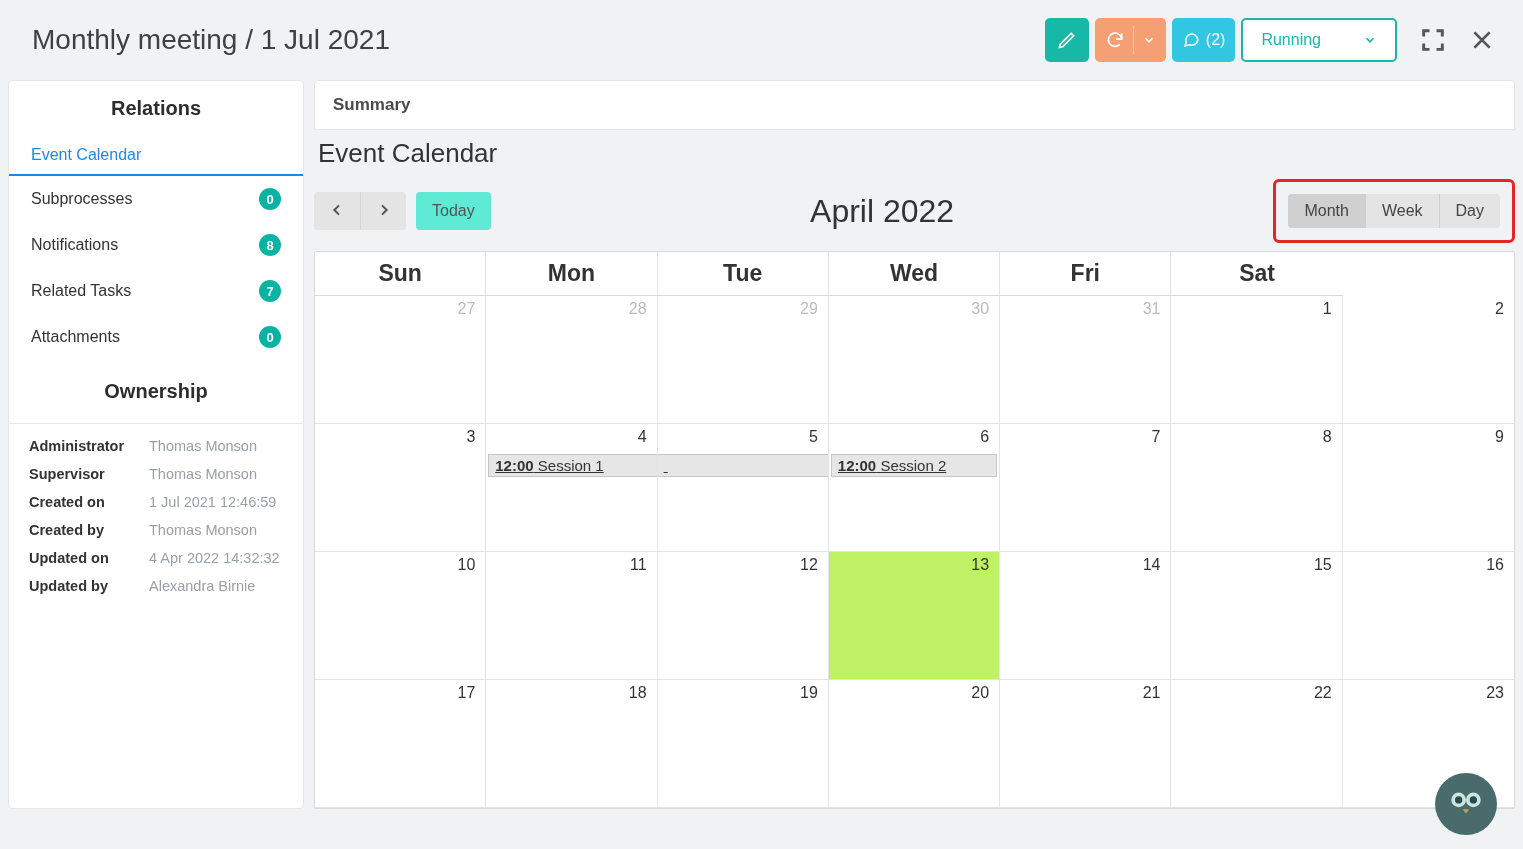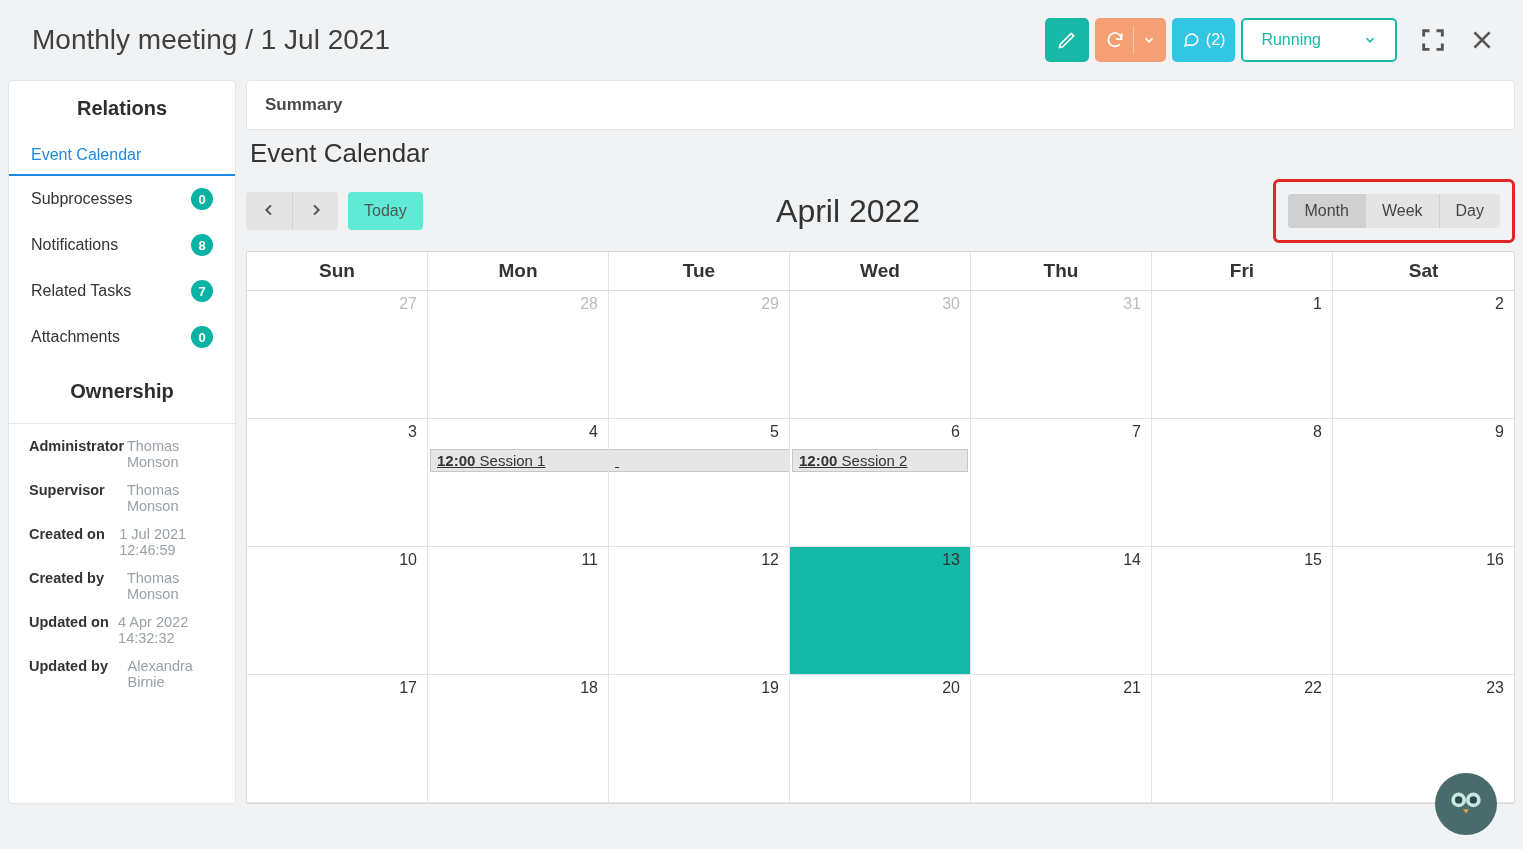--- a/index.html
+++ b/index.html
@@ -15,21 +15,21 @@
   .hbtn.orange { background: #f5a074; }
   .hbtn.blue { background: #33c6e3; }
   .hbtn.outline { background: #fff; border: 2px solid #17b8a6; color: #17b8a6; padding: 0 18px; gap: 32px; }
   .hbtn .sep { width: 1px; height: 28px; background: rgba(255,255,255,0.4); margin: 0 8px; }
   .hbtn svg, .icon-plain svg { display: block; }
   .icon-plain { background: none; border: none; margin-left: 22px; cursor: pointer; color: #555; }
 
   .body { display: flex; padding: 0 8px 0 8px; }
 
   
-  .sidebar { width: 228px; background: #fff; border: 1px solid #e5e5e5; border-radius: 4px; margin-right: 10px; }
+  .sidebar { width: 296px; background: #fff; border: 1px solid #e5e5e5; border-radius: 4px; margin-right: 10px; }
   .side-section-title { text-align: center; font-size: 20px; font-weight: 600; color: #2d2d2d; padding: 16px 0 14px; }
   .side-item { display: flex; align-items: center; justify-content: space-between; padding: 12px 22px; font-size: 16px; color: #333; cursor: pointer; }
   .side-item.active { color: #1e88e5; border-bottom: 2px solid #1e88e5; padding-bottom: 10px; }
   .badge { background: #09b3a3; color: #fff; min-width: 22px; height: 22px; border-radius: 11px; font-size: 13px; font-weight: 700; display: inline-flex; align-items: center; justify-content: center; padding: 0 6px; }
   .side-divider { height: 1px; background: #e8e8e8; margin: 6px 0 0; }
   .ownership-list { padding: 8px 20px 18px; font-size: 14.5px; }
   .own-row { display: flex; padding: 6px 0; }
   .own-key { width: 120px; color: #333; font-weight: 600; }
   .own-val { color: #9aa0a6; }
 
@@ -46,27 +46,27 @@
   .today-btn { margin-left: 10px; height: 38px; padding: 0 16px; background: #5eead4; border: none; border-radius: 4px; color: #555; font-size: 16px; cursor: pointer; }
   .month-label { flex: 1; text-align: center; font-size: 32px; color: #333; }
   .view-toggle-wrap { border: 3px solid #e02626; border-radius: 6px; padding: 12px; }
   .view-toggle { display: inline-flex; background: #e4e4e4; border-radius: 4px; overflow: hidden; }
   .view-btn { border: none; background: #e4e4e4; padding: 8px 16px; font-size: 16px; color: #444; cursor: pointer; }
   .view-btn.active { background: #d0d0d0; }
   .view-btn + .view-btn { border-left: 1px solid #cfcfcf; }
 
   .calendar { border: 1px solid #d9d9d9; background: #fff; border-radius: 2px; }
   .cal-row { display: grid; grid-template-columns: repeat(7, 1fr); }
-  .cal-head .cell { text-align: center; padding: 8px 0; font-size: 19px; font-weight: 600; color: #333; border-right: 1px solid #e3e3e3; border-bottom: 1px solid #d9d9d9; }
+  .cal-head .cell { text-align: center; padding: 8px 0; font-size: 23px; font-weight: 600; color: #333; border-right: 1px solid #e3e3e3; border-bottom: 1px solid #d9d9d9; }
   .cal-head .cell:last-child { border-right: none; }
   .week .cell { height: 128px; border-right: 1px solid #e3e3e3; border-bottom: 1px solid #e3e3e3; position: relative; overflow: hidden; }
   .week .cell:last-child { border-right: none; }
   .daynum { position: absolute; top: 4px; right: 10px; font-size: 16px; color: #333; }
   .cell.other .daynum { color: #bcbcbc; }
-  .cell.today { background: #14b8a6; padding-left: 8px; }
+  .cell.today { background: #bef264; padding-left: 8px; }
   .event { position: absolute; top: 30px; left: 2px; right: 2px; background: #e6e6e6; border: 1px solid #c7c7c7; font-size: 15px; padding: 2px 6px; white-space: nowrap; overflow: hidden; text-decoration: underline; }
   .event.span { right: -1px; }
   .event b { font-weight: 700; }
   .event.continuation { left: -1px; }
 
   
   .avatar { position: fixed; right: 26px; bottom: 14px; width: 62px; height: 62px; border-radius: 50%; background: #4a6b6b; display: flex; align-items: center; justify-content: center; }
 </style>
 </head>
 <body>
@@ -221,21 +221,20 @@
             </div>
           </div>
         </div>
 
         <div class="calendar">
           <div class="cal-row cal-head" id="cal-head">
               <div class="cell">Sun</div>
               <div class="cell">Mon</div>
               <div class="cell">Tue</div>
               <div class="cell">Wed</div>
-              <div class="cell">Thu</div>
               <div class="cell">Fri</div>
               <div class="cell">Sat</div>
             </div>
           <div id="cal-body">
               <div class="cal-row week">
                 <div class="cell other">
                   <div class="daynum">27</div>
                 </div>
                 <div class="cell other">
                   <div class="daynum">28</div>

